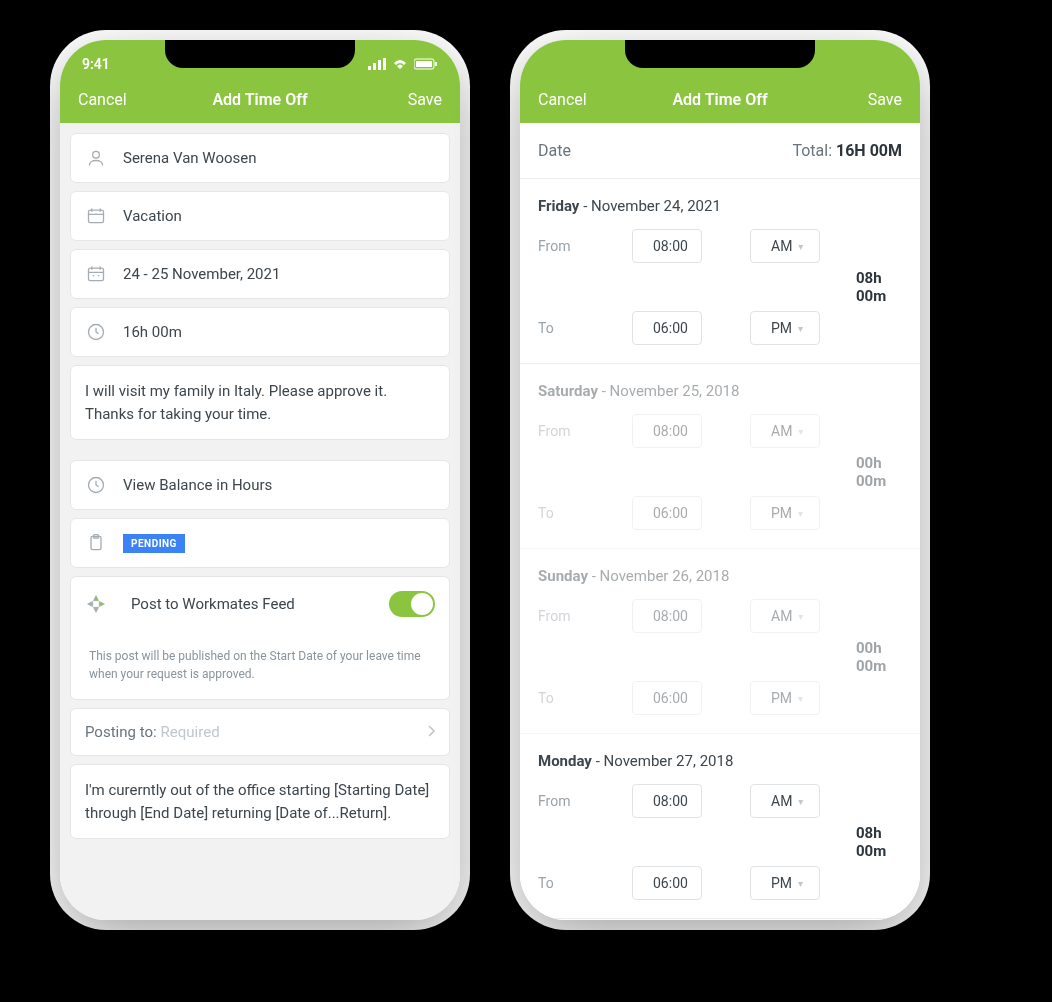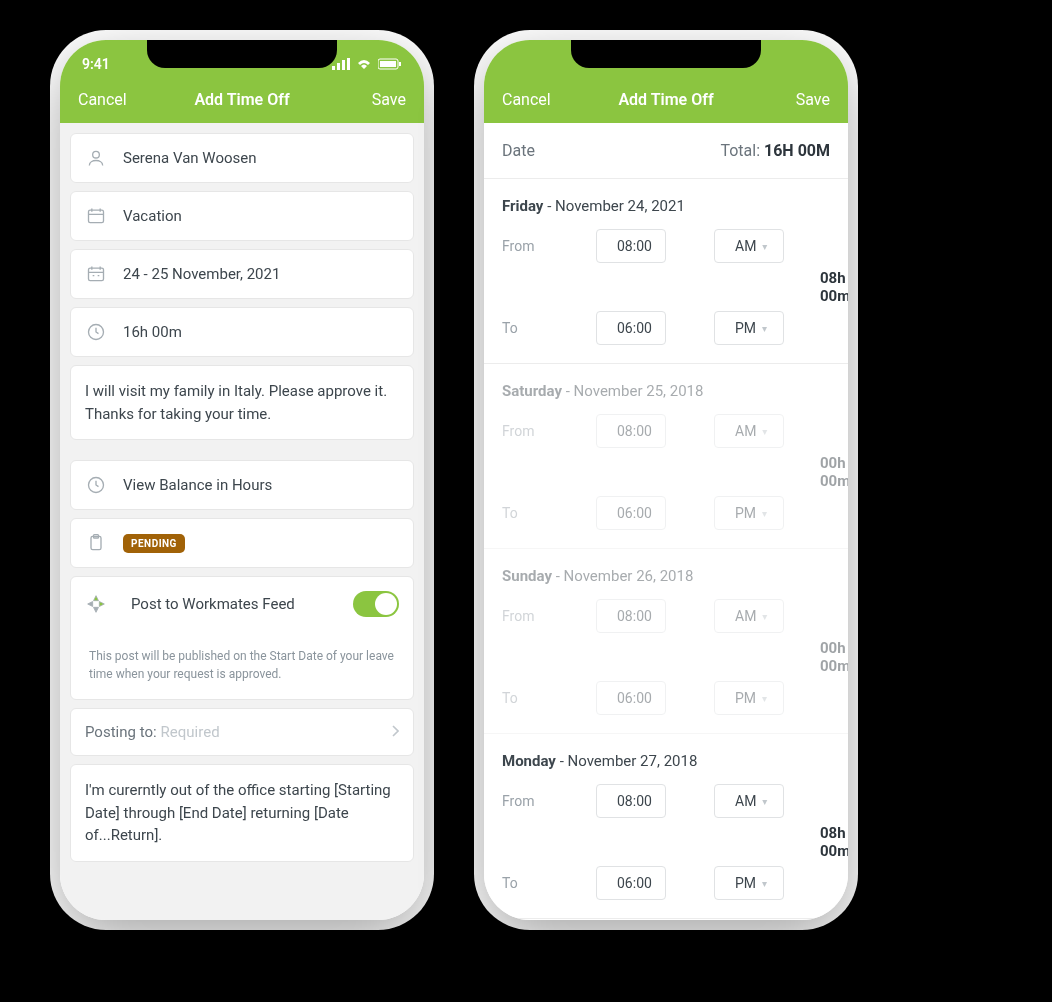--- a/index.html
+++ b/index.html
@@ -7,21 +7,21 @@
     background: #000;
     width: 1052px;
     height: 1002px;
     font-family: -apple-system, BlinkMacSystemFont, "Segoe UI", Roboto, sans-serif;
     display: flex;
     gap: 60px;
     padding: 40px 60px;
     overflow: hidden;
   }
   .phone {
-    width: 364px;
+    width: 400px;
     height: 880px;
     background: #fff;
     border-radius: 46px;
     box-shadow: 0 20px 60px rgba(0,0,0,.35), 0 0 0 10px #fff;
     overflow: hidden;
     position: relative;
     display: flex;
     flex-direction: column;
   }
   .notch {
@@ -96,27 +96,27 @@
   .textarea-card {
     background: #fff;
     border: 1px solid #e6e6e6;
     border-radius: 6px;
     padding: 14px;
     color: #3d464d;
     font-size: 15px;
     line-height: 1.5;
   }
   .badge {
-    background: #a16207;
+    background: #3b82f6;
     color: #fff;
     font-size: 10px;
     font-weight: 700;
     letter-spacing: .5px;
     padding: 4px 8px;
-    border-radius: 5px;
+    border-radius: 0;
   }
   .toggle {
     width: 46px; height: 26px;
     background: #8bc540;
     border-radius: 13px;
     position: relative;
     cursor: pointer;
     margin-left: auto;
   }
   .toggle .knob {

